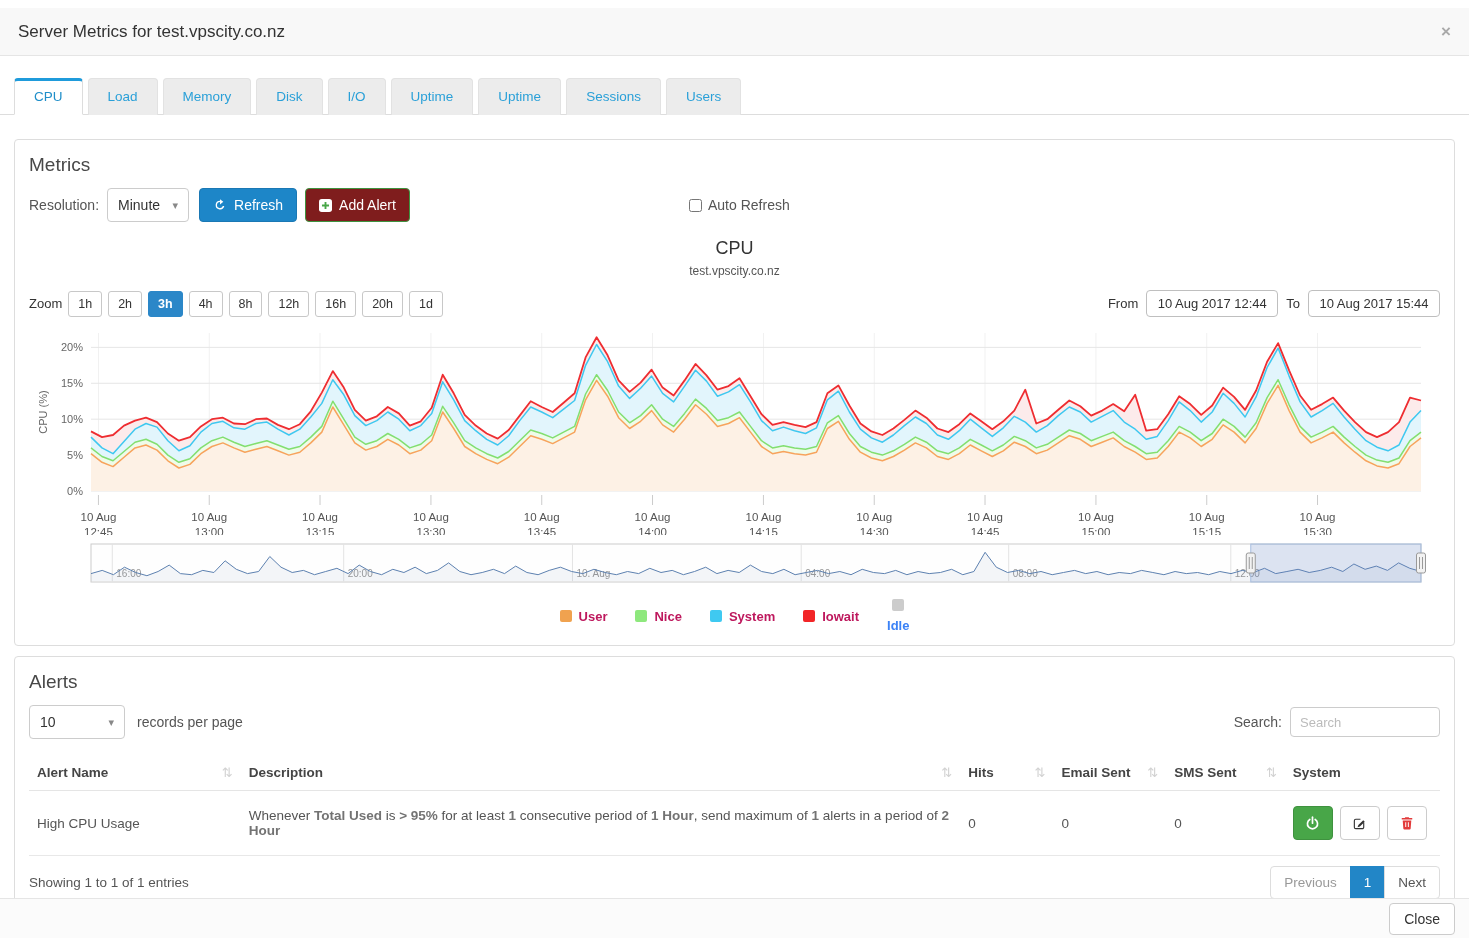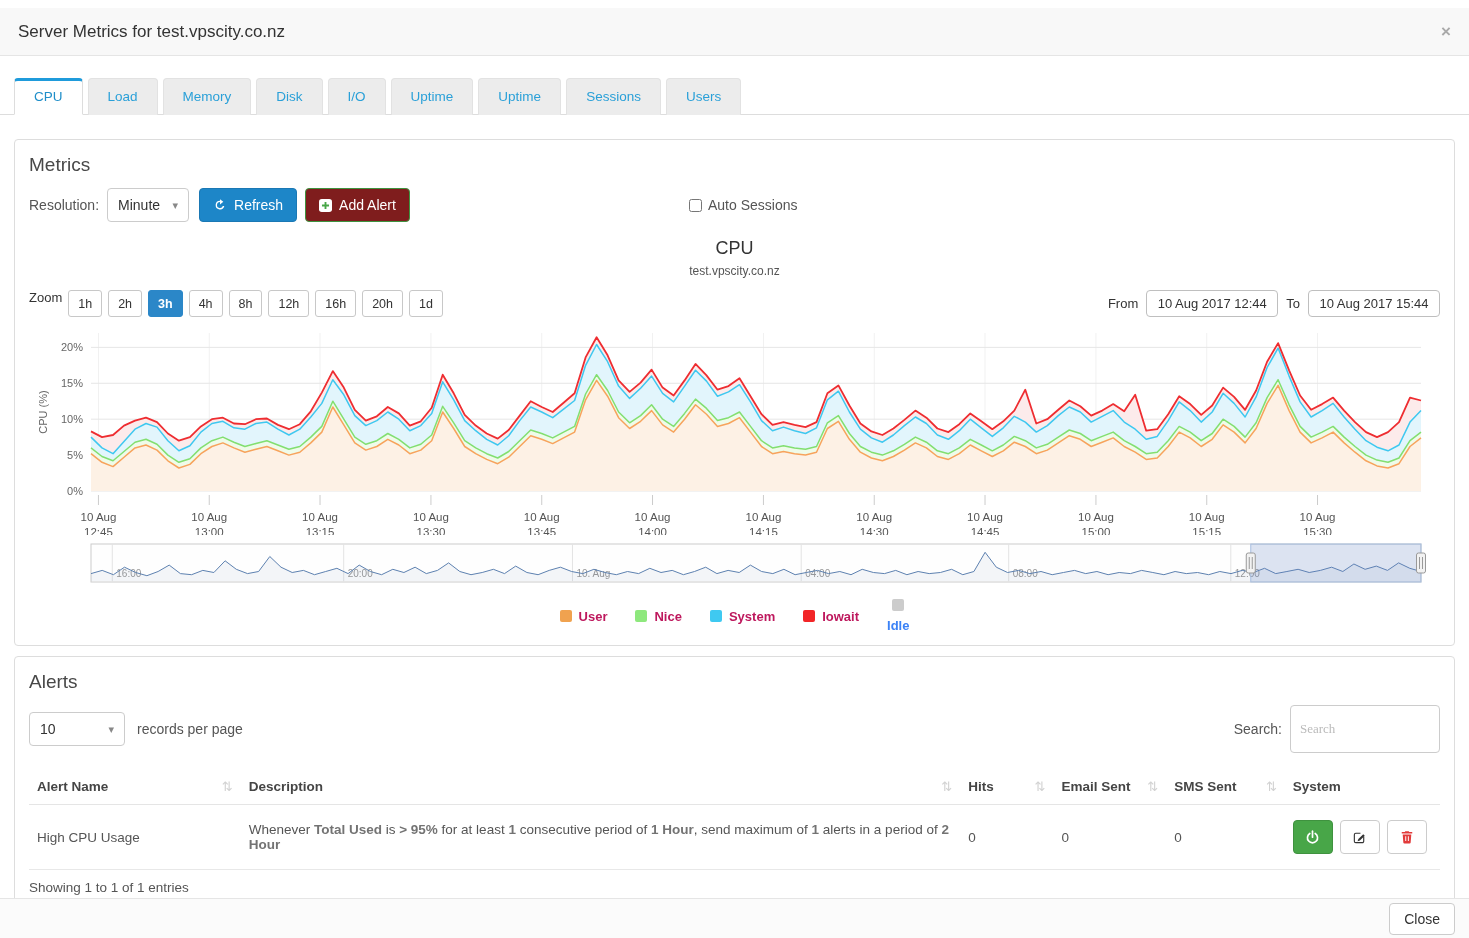--- a/index.html
+++ b/index.html
@@ -31,38 +31,38 @@
   .btn { border-radius:4px; height:34px; padding:0 13px; font-size:14px; border:1px solid transparent;
     cursor:pointer; display:inline-flex; align-items:center; gap:7px; color:#fff; font-family:inherit; }
   .btn-refresh { background:#1d86c8; border-color:#1a78b4; margin-left:10px; }
   .btn-add { background:#7f1d1d; border-color:#3f923f; margin-left:8px; }
   .auto-refresh { position:absolute; left:660px; display:flex; align-items:center; gap:6px;
     font-size:14px; color:#555; }
   .auto-refresh input { width:13px; height:13px; }
   
   .chart-title { text-align:center; font-size:18px; color:#333; margin-top:16px; }
   .chart-subtitle { text-align:center; font-size:12px; color:#555; margin-top:5px; }
-  .zoom-row { display:flex; margin-top:12px; font-size:13px; color:#333; }
+  .zoom-row { display:flex; align-items:center; margin-top:12px; font-size:13px; color:#333; }
   .zoom-btn { border:1px solid #c8c8c8; background:#fff; border-radius:3px; padding:5px 9px;
     margin-left:6px; font-size:12.5px; color:#333; cursor:pointer; font-family:inherit; }
   .zoom-btn.active { background:#2b87c8; border-color:#2b87c8; color:#fff; font-weight:700; }
   .range-inputs { margin-left:auto; display:flex; align-items:center; gap:8px; font-size:13px; color:#333; }
   .range-box { border:1px solid #bfbfbf; border-radius:4px; padding:5px 9px; font-size:13px;
     color:#333; background:#fff; width:132px; text-align:center; font-family:inherit; }
   svg.chart { display:block; margin-top:6px; }
   
   .legend { display:flex; justify-content:center; gap:28px; margin-top:10px; }
   .legend-item { display:flex; align-items:center; gap:7px; font-size:13px; font-weight:700; color:#be185d; cursor:pointer; }
   .legend-swatch { width:12px; height:12px; border-radius:2px; display:inline-block; }
   .legend-item.disabled { color:#3b82f6;flex-direction:column; }
   
   .alerts-controls { display:flex; align-items:center; }
   .search-wrap { margin-left:auto; display:flex; align-items:center; gap:8px; font-size:14px; color:#555; }
-  .search-wrap input { width:150px; height:48px; border:1px solid #ccc; border-radius:4px;
-    padding:0 9px; font-size:13px; font-family:Liberation Serif, serif; color:#333; }
+  .search-wrap input { width:150px; height:30px; border:1px solid #ccc; border-radius:4px;
+    padding:0 9px; font-size:13px; font-family:Liberation Sans, sans-serif; color:#333; }
   .search-wrap input::placeholder { color:#bbb; }
   table.alerts { width:100%; border-collapse:collapse; margin-top:16px; font-size:13.5px; }
   table.alerts th { text-align:left; font-weight:700; color:#454545; padding:10px 8px;
     border-bottom:1px solid #e5e5e5; cursor:pointer; }
   table.alerts th .th-inner { display:flex; align-items:center; justify-content:space-between; }
   .sort-icon { color:#d2d2d2; font-size:13px; font-weight:400; margin-left:8px; }
   table.alerts td { padding:15px 8px; border-bottom:1px solid #e8e8e8; color:#555; vertical-align:middle; }
   td.desc b { color:#737373; }
   .action-cell { display:flex; gap:7px; }
   .action-btn { width:40px; height:34px; border-radius:4px; border:1px solid #ccc; background:#fff;
@@ -124,21 +124,21 @@
       <span style="display:inline-flex">
         <svg width="13" height="13" viewBox="0 0 14 14">
             <rect width="14" height="14" rx="3" fill="#fff"></rect>
             <path d="M7 3.2v7.6M3.2 7h7.6" stroke="#48a648" stroke-width="2"></path>
           </svg>
       </span>
       <span>Add Alert</span>
     </button>
     <label class="auto-refresh">
       <input type="checkbox" style="">
-      <span>Auto Sessions</span>
+      <span>Auto Refresh</span>
     </label>
   </div>
 
   <div class="chart-title">CPU</div>
   <div class="chart-subtitle">test.vpscity.co.nz</div>
 
   <div class="zoom-row">
     <span>Zoom</span>
     <span style="display:inline-flex">
         <button class="zoom-btn">1h</button>
@@ -359,18 +359,23 @@
                 </svg>
               </button>
             </span>
           </td>
         </tr>
       </tbody>
   </table>
 
   <div class="table-footer">
     <div class="showing">Showing 1 to 1 of 1 entries</div>
+    <div class="pagination">
+      <button class="page-item first">Previous</button>
+      <button class="page-item active">1</button>
+      <button class="page-item last">Next</button>
+    </div>
   </div>
 </div>
 
 <div class="modal-footer">
   <button class="btn-close">Close</button>
 </div>
 
 </body></html>

